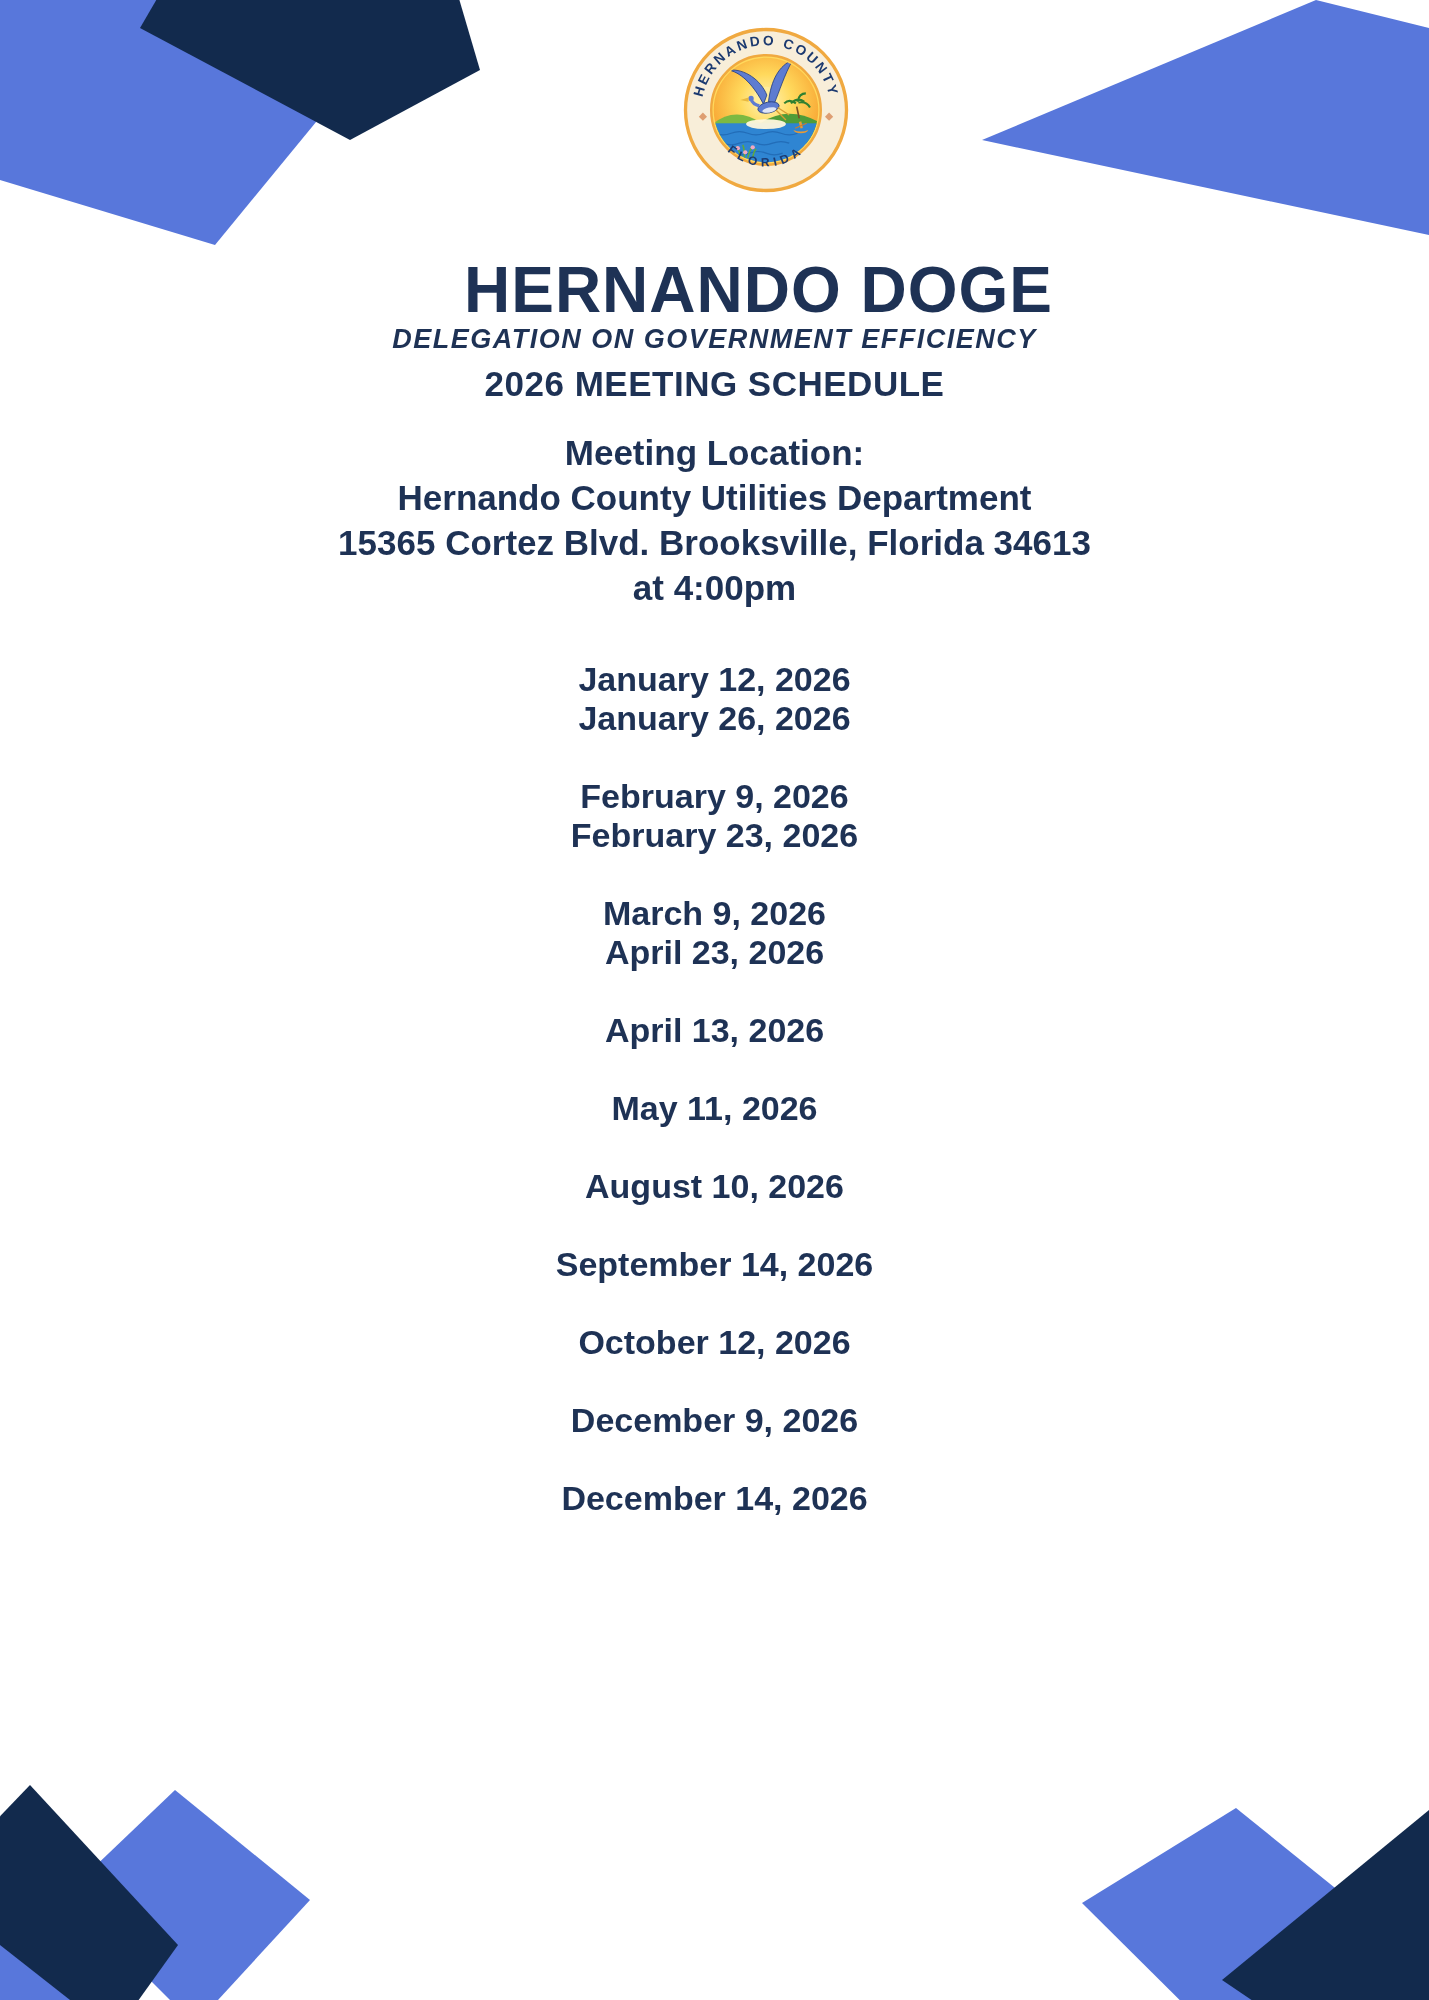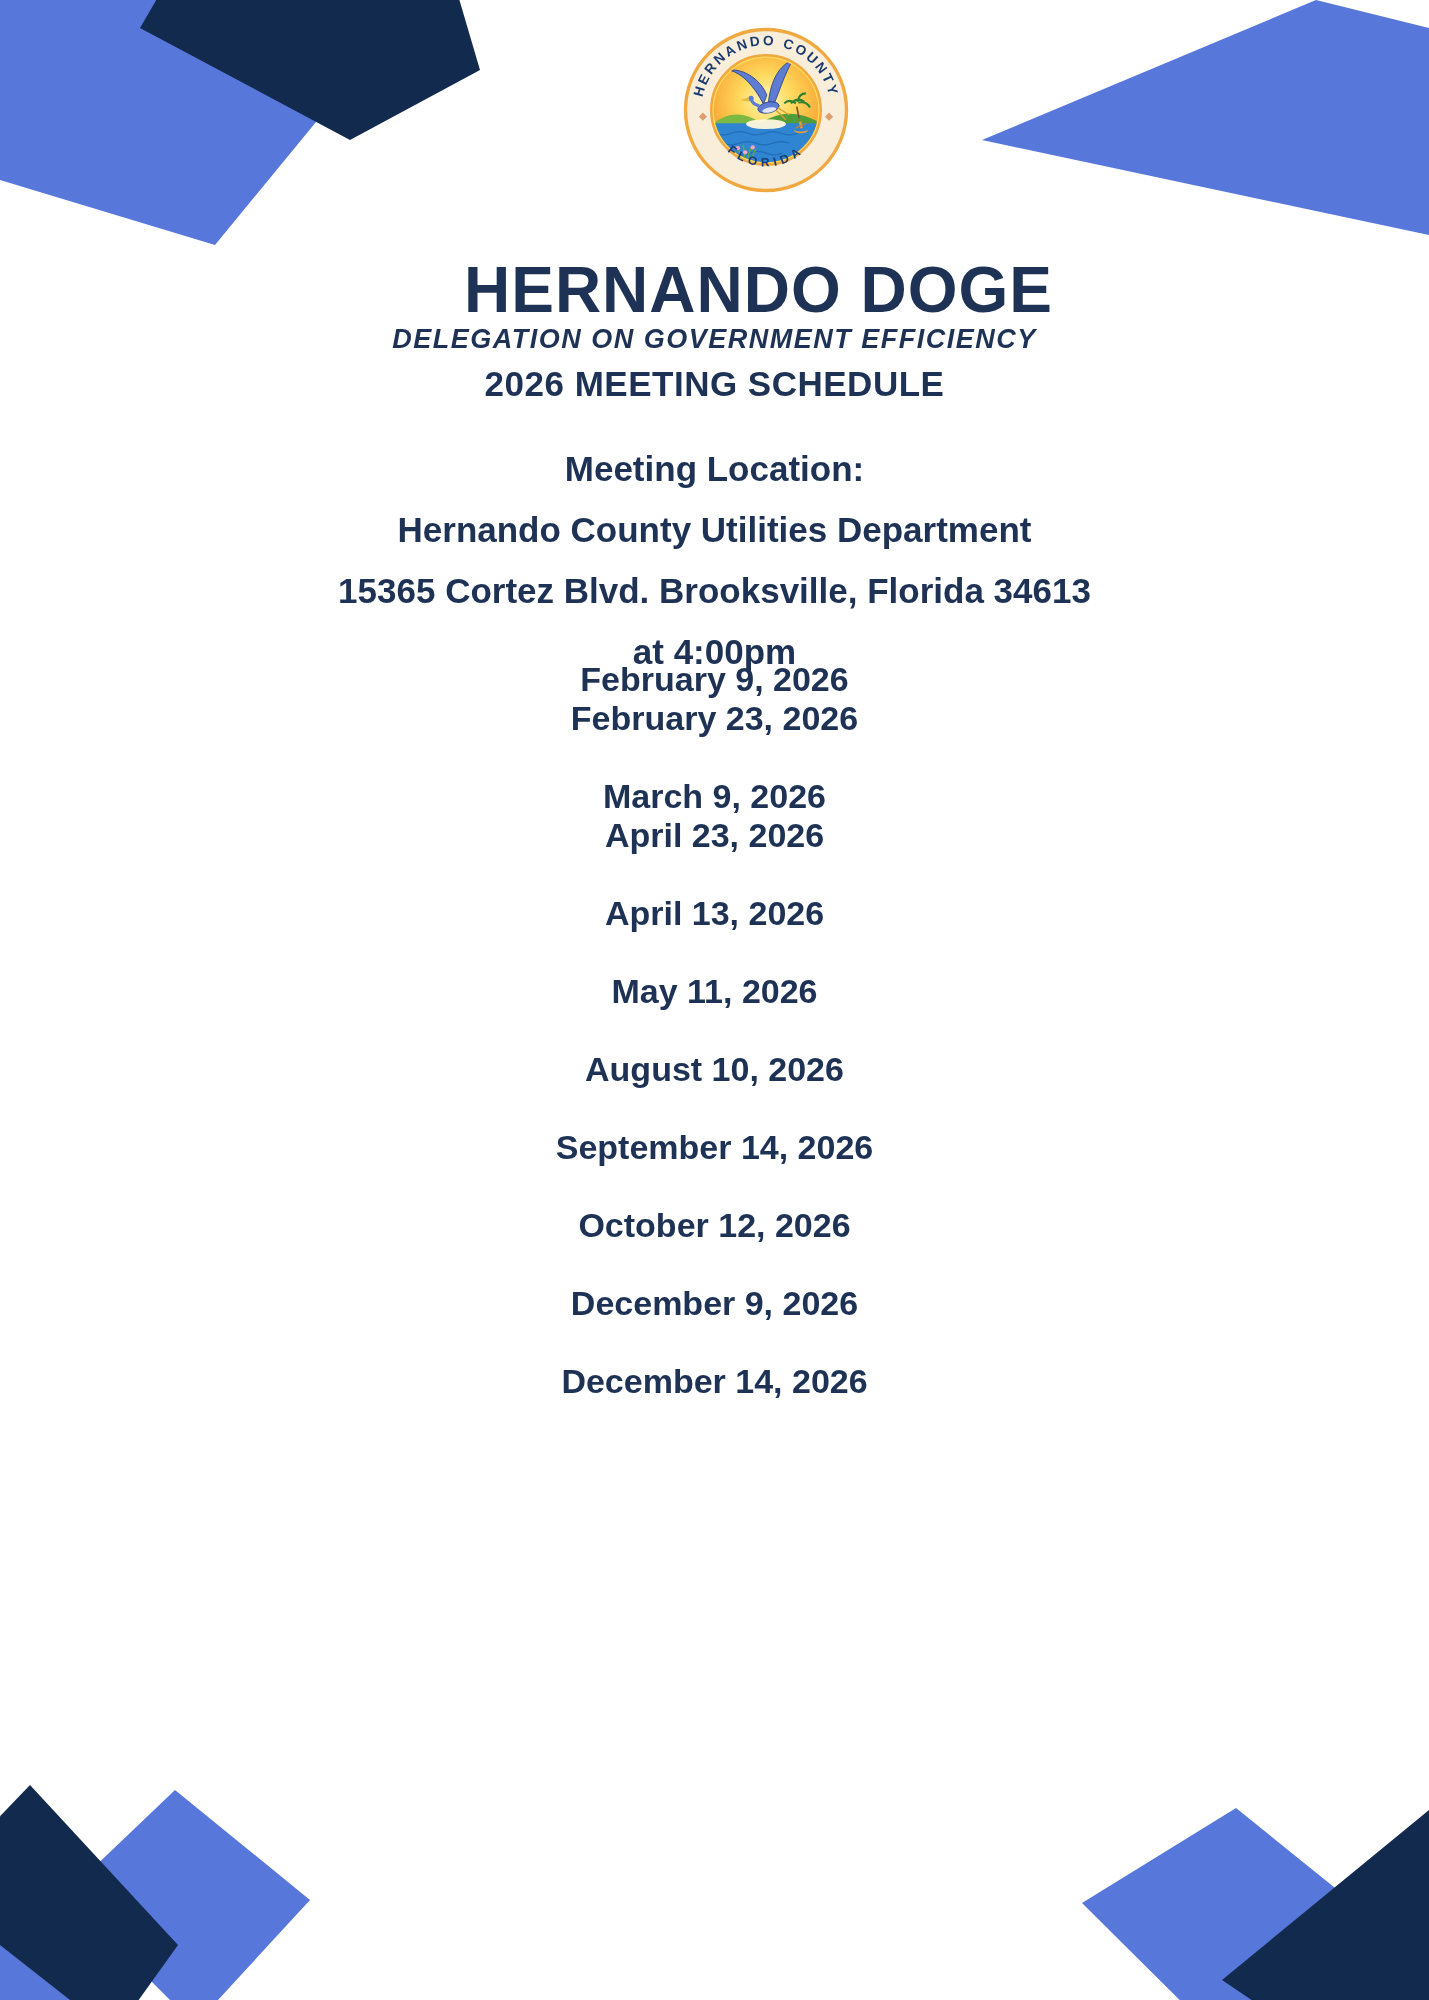--- a/index.html
+++ b/index.html
@@ -28,21 +28,21 @@
   .schedule-heading{
     position:absolute;top:364px;left:0;width:100%;
     text-align:center;font-size:35px;font-weight:700;
     letter-spacing:0.5px;color:var(--text-navy,#1E3255);
   }
   .location{
     position:absolute;top:430px;left:0;width:100%;
     text-align:center;font-size:35px;font-weight:700;line-height:45px;
     color:var(--text-navy,#1E3255);
   }
-  .location p{margin:16px;}
+  .location p{margin:0;}
 
   .schedule-list{
     position:absolute;top:660px;left:0;width:100%;
     text-align:center;font-size:34px;font-weight:700;line-height:39px;
     color:var(--text-navy,#1E3255);
   }
   .date-group{margin:0 0 39px 0;}
   .date-group p{margin:0;}
 </style>
 </head>
@@ -133,20 +133,24 @@
 
     <div class="location">
       <p>Meeting Location:</p>
       <p>Hernando County Utilities Department</p>
       <p>15365 Cortez Blvd. Brooksville, Florida 34613</p>
       <p>at 4:00pm</p>
     </div>
 
     <div class="schedule-list">
       <div class="date-group">
+        <p>January 12, 2026</p>
+        <p>January 26, 2026</p>
+      </div>
+      <div class="date-group">
         <p>February 9, 2026</p>
         <p>February 23, 2026</p>
       </div>
       <div class="date-group">
         <p>March 9, 2026</p>
         <p>April 23, 2026</p>
       </div>
       <div class="date-group">
         <p>April 13, 2026</p>
       </div>

